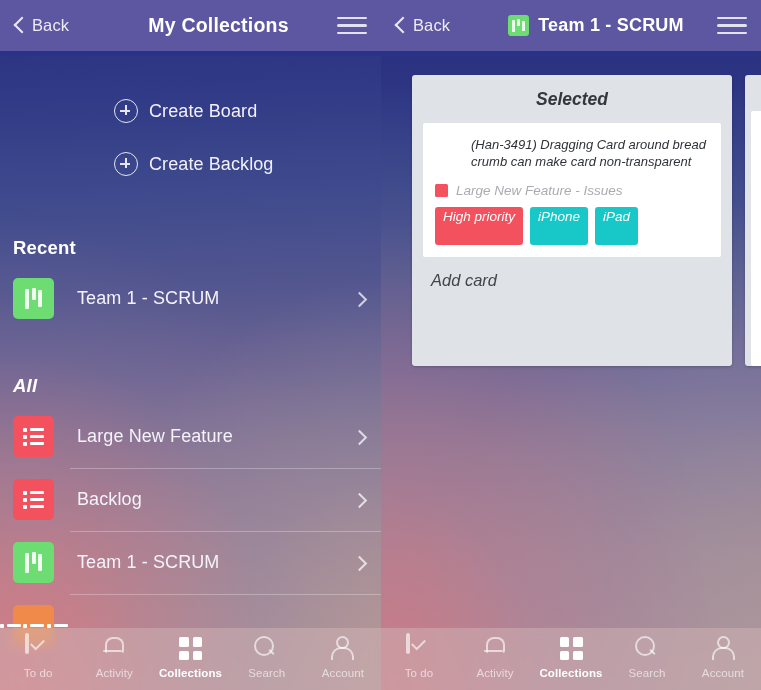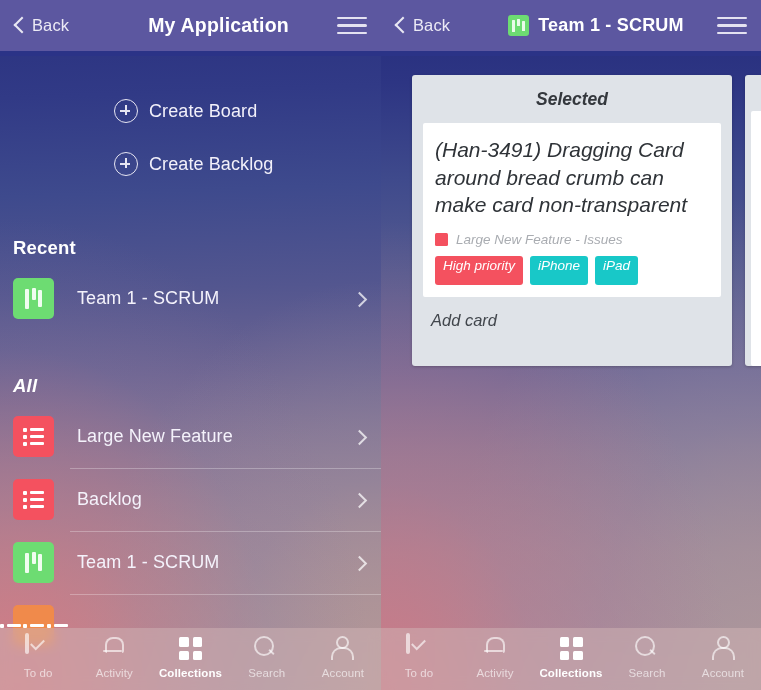--- a/index.html
+++ b/index.html
@@ -142,30 +142,30 @@
   .column.partial { width:22px; }
   .col-title {
     text-align:center; font-size:17.5px; font-weight:bold;
     color:#34383d; padding:6px 0 13px;
   }
   .col-card {
     background:#ffffff; margin:0 11px; padding:13px 12px 12px;
     border-radius:2px;
   }
   .card-title {
-    font-size:21px; line-height:1.32; color:#2f3338; letter-spacing:0;
+    font-size:13px; line-height:1.32; color:#2f3338; letter-spacing:0;margin-left:36px;
   }
   .card-origin {
     display:flex; align-items:center; gap:8px; margin-top:13px;
   }
   .origin-swatch { width:13px; height:13px; background:#f4515f; border-radius:1.5px; flex:0 0 auto; }
   .origin-text { font-size:13.5px; color:#a9acb1; }
   .tags { display:flex; gap:7px; margin-top:9px; flex-wrap:wrap; }
   .tag {
-    font-size:13.5px; color:#ffffff; padding:3px 8px 11px;
+    font-size:13.5px; color:#ffffff; padding:3px 8px 20px;
     border-radius:3px; line-height:1.1;
   }
   .tag.red { background:#f4515f; }
   .tag.teal { background:#18c8c8; }
   .add-card {
     font-size:16.5px; color:#41464c; padding:14px 0 15px 19px; cursor:pointer;
   }
   .partial-inner { background:#fff; height:255px; margin:28px 0 0 6px; border-radius:2px; }
 
   
@@ -229,21 +229,21 @@
 <div class="screen">
 
   <div class="panel left">
     <div class="wallpaper"></div>
 
     <div class="hdr">
       <div class="back">
         <span class="chev-left"></span>
         <span class="back-label">Back</span>
       </div>
-      <div class="hdr-title">My Application</div>
+      <div class="hdr-title">My Collections</div>
       <div class="hamburger">
         <span></span>
           <span></span>
           <span></span>
       </div>
     </div>
     <div class="hdr-strip"></div>
 
     <div class="left-body">
 

